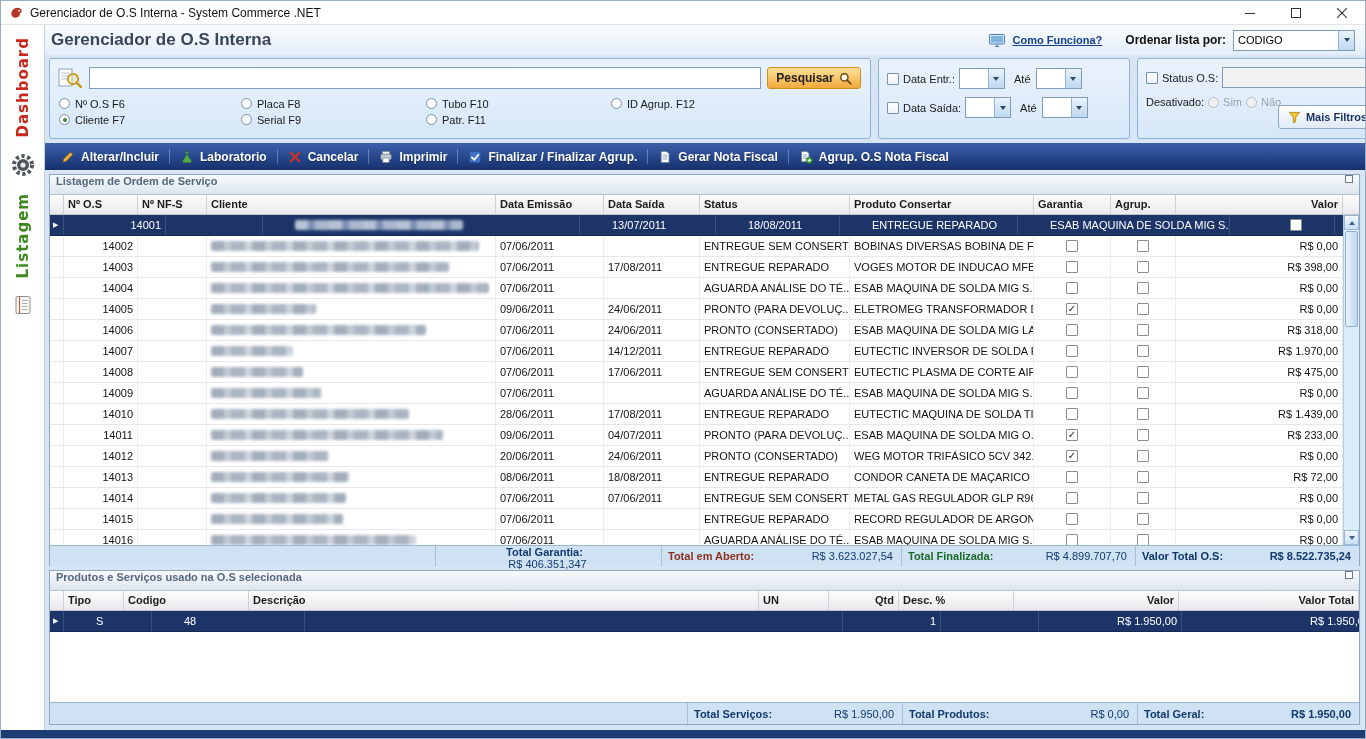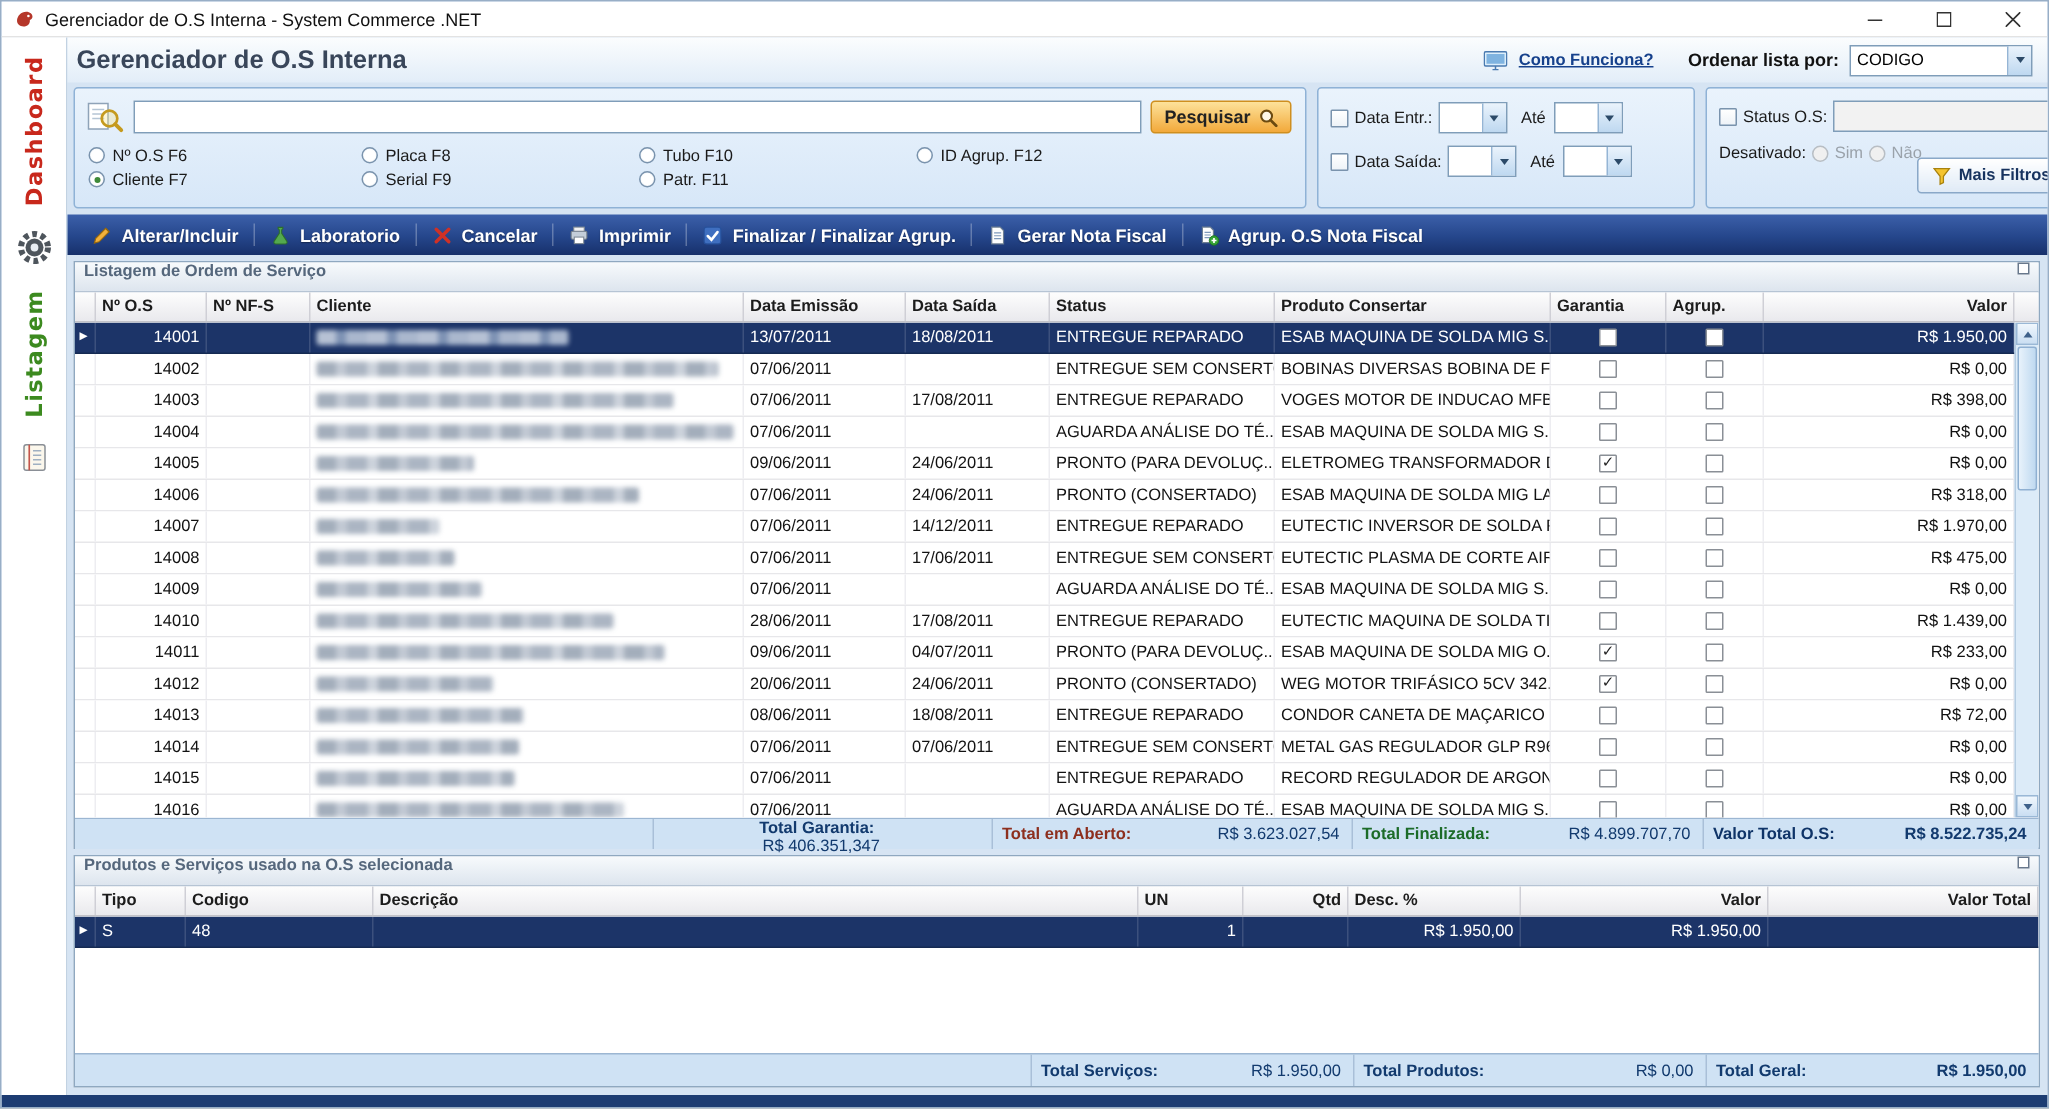--- a/index.html
+++ b/index.html
@@ -87,21 +87,21 @@
   .a-r { text-align:right; }
   .ogrid { grid-template-columns:14px 74px 69px 289px 108px 96px 150px 184px 77px 65px minmax(0,1fr); }
   .igrid { grid-template-columns:14px 60px 125px 510px 70px 70px 115px 165px minmax(0,1fr); }
 
   .rows-viewport { position:relative; flex:1; min-height:0; overflow:hidden; background:#fff; }
   .orders .rows-viewport { flex:none; height:330px; }
   #orders-rows { width:calc(100% - 16px); }
   .grow { display:grid; height:21px; border-bottom:1px solid #e7e7ea; background:#fff; cursor:pointer; }
   .gc { font-size:11px; color:#121212; padding:0 4px; line-height:20px; border-right:1px solid #ededf1; overflow:hidden; white-space:nowrap; }
   .c-sel { padding:0 0 0 3px; font-size:7px; color:#444; }
-  .grow.sel { background:var(--selected-row,#1c3468); border-bottom-color:#152a52; }
+  .grow.sel { background:var(--selected-row,#1c3468); border-bottom-color:#152a52;gap:28px; }
   .grow.sel .gc { color:#fff; border-right-color:rgba(255,255,255,0.14); }
   .c-chk { display:flex; align-items:center; justify-content:center; }
   .gchk { width:12px; height:12px; border:1px solid #8a8f96; background:#fff; border-radius:1px; font-size:10px; line-height:10px; text-align:center; color:#222; cursor:pointer; }
   .blurbar { display:inline-block; height:10px; margin-top:5px; vertical-align:top; border-radius:2px; background:repeating-linear-gradient(90deg,#8d9aab 0 13px,#b3bcc9 13px 20px,#97a3b4 20px 34px,#c0c8d3 34px 41px); filter:blur(1.6px); opacity:0.8; }
   .grow.sel .blurbar { background:repeating-linear-gradient(90deg,#d2dbe8 0 13px,#8fa3c2 13px 20px,#c3cfe0 20px 34px); opacity:0.85; }
 
   
   .vscroll { position:absolute; top:0; right:0; bottom:0; width:16px; background:#dcebf8; border-left:1px solid #b4cce2; }
   .sb-btn { position:absolute; left:0; right:0; height:15px; background:linear-gradient(#f0f7fd,#cadef2); border:1px solid #9ab8d6; display:flex; align-items:center; justify-content:center; cursor:pointer; }
   .sb-up { top:0; } .sb-dn { bottom:0; }

